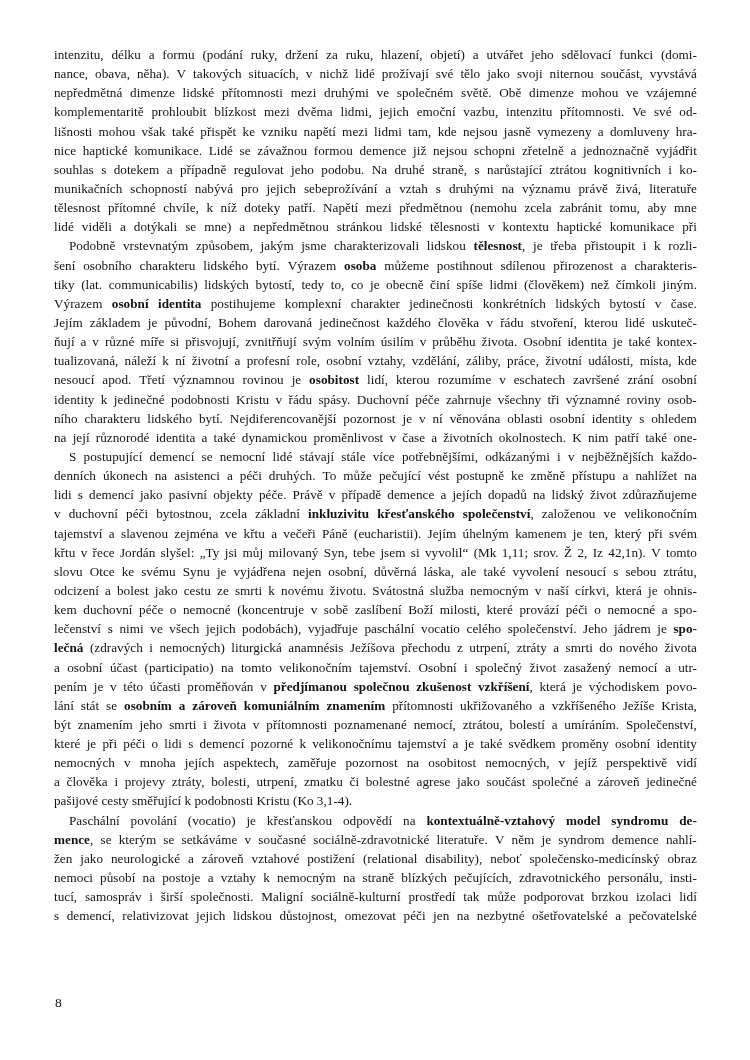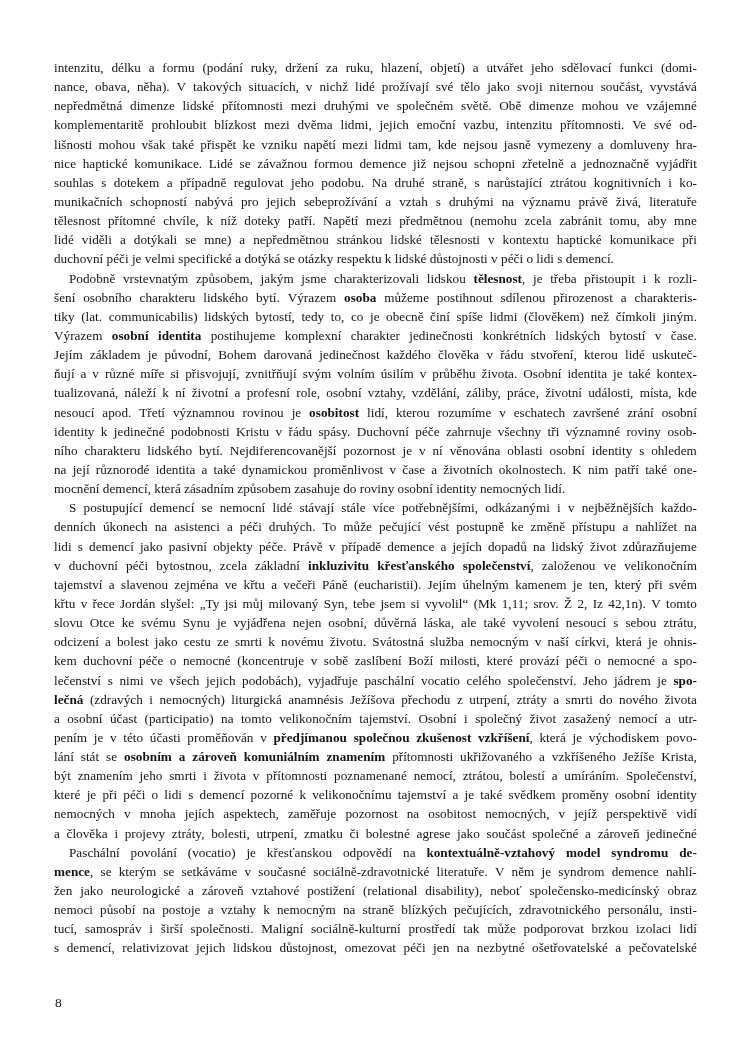--- a/index.html
+++ b/index.html
@@ -18,21 +18,20 @@
   .page {
     position: absolute;
     inset: 0;
     background: #ffffff;
   }
   .text-column {
     position: absolute;
     left: 54px;
     top: 45px;
     width: 643px;
-    margin-top: 13px;
   }
   .line {
     display: flex;
     justify-content: space-between;
     align-items: baseline;
     height: 19.15px;
     line-height: 19.15px;
     font-size: 13.2px;
     letter-spacing: 0.02px;
     overflow: hidden;
@@ -234,21 +233,20 @@
         <span class="w"><span>nepředmětnou</span></span>
         <span class="w"><span>stránkou</span></span>
         <span class="w"><span>lidské</span></span>
         <span class="w"><span>tělesnosti</span></span>
         <span class="w"><span>v</span></span>
         <span class="w"><span>kontextu</span></span>
         <span class="w"><span>haptické</span></span>
         <span class="w"><span>komunikace</span></span>
         <span class="w"><span>při</span></span>
       </div>
-      <div class="line flush"><span>duchovní péči je velmi specifické a dotýká se otázky respektu k lidské důstojnosti v péči o lidi s demencí.</span></div>
       <div class="line indent-first">
         <span class="w"><span>Podobně</span></span>
         <span class="w"><span>vrstevnatým</span></span>
         <span class="w"><span>způsobem,</span></span>
         <span class="w"><span>jakým</span></span>
         <span class="w"><span>jsme</span></span>
         <span class="w"><span>charakterizovali</span></span>
         <span class="w"><span>lidskou</span></span>
         <span class="w"><span class="b">tělesnost</span><span>,</span></span>
         <span class="w"><span>je</span></span>
@@ -428,21 +426,20 @@
         <span class="w"><span>čase</span></span>
         <span class="w"><span>a</span></span>
         <span class="w"><span>životních</span></span>
         <span class="w"><span>okolnostech.</span></span>
         <span class="w"><span>K</span></span>
         <span class="w"><span>nim</span></span>
         <span class="w"><span>patří</span></span>
         <span class="w"><span>také</span></span>
         <span class="w"><span>one-</span></span>
       </div>
-      <div class="line flush"><span>mocnění demencí, která zásadním způsobem zasahuje do roviny osobní identity nemocných lidí.</span></div>
       <div class="line indent-first">
         <span class="w"><span>S</span></span>
         <span class="w"><span>postupující</span></span>
         <span class="w"><span>demencí</span></span>
         <span class="w"><span>se</span></span>
         <span class="w"><span>nemocní</span></span>
         <span class="w"><span>lidé</span></span>
         <span class="w"><span>stávají</span></span>
         <span class="w"><span>stále</span></span>
         <span class="w"><span>více</span></span>
@@ -766,20 +763,21 @@
         <span class="w"><span>či</span></span>
         <span class="w"><span>bolestné</span></span>
         <span class="w"><span>agrese</span></span>
         <span class="w"><span>jako</span></span>
         <span class="w"><span>součást</span></span>
         <span class="w"><span>společné</span></span>
         <span class="w"><span>a</span></span>
         <span class="w"><span>zároveň</span></span>
         <span class="w"><span>jedinečné</span></span>
       </div>
+      <div class="line flush"><span>pašijové cesty směřující k podobnosti Kristu (Ko 3,1-4).</span></div>
       <div class="line indent-first">
         <span class="w"><span>Paschální</span></span>
         <span class="w"><span>povolání</span></span>
         <span class="w"><span>(</span><span class="i">vocatio</span><span>)</span></span>
         <span class="w"><span>je</span></span>
         <span class="w"><span>křesťanskou</span></span>
         <span class="w"><span>odpovědí</span></span>
         <span class="w"><span>na</span></span>
         <span class="w"><span class="b">kontextuálně-vztahový</span></span>
         <span class="w"><span class="b">model</span></span>

